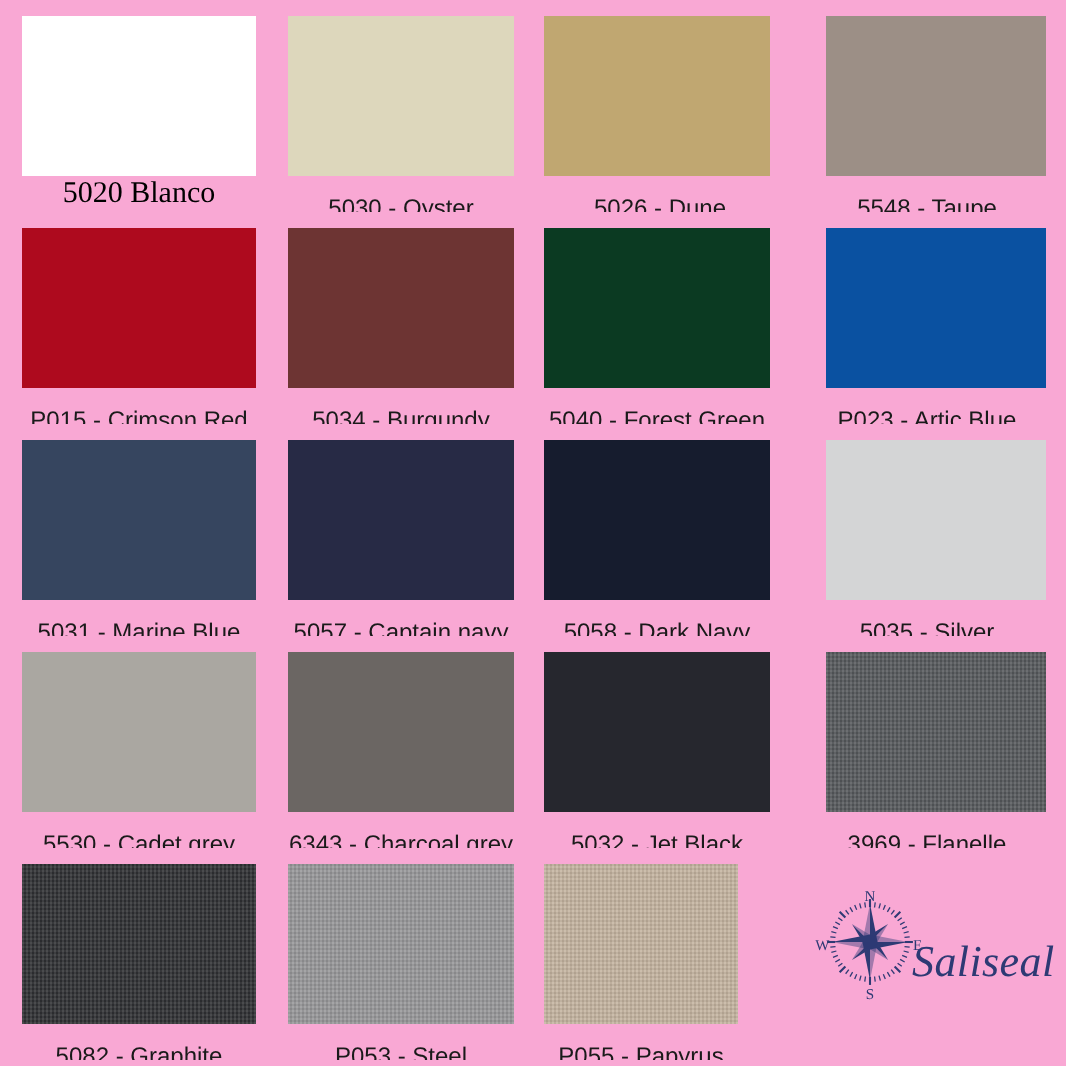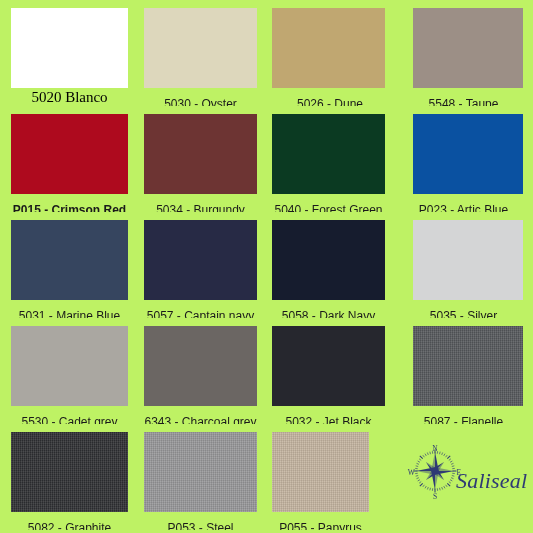--- a/index.html
+++ b/index.html
@@ -13,21 +13,21 @@
     height: 533px;
     overflow: hidden;
     font-family: "Liberation Sans", sans-serif;
     -webkit-font-smoothing: antialiased;
   }
 
   #chart {
     position: relative;
     width: 533px;
     height: 533px;
-    background: #bef264;
+    background: #f9a8d4;
   }
 
   
   .cell {
     position: absolute;
     box-sizing: border-box;
     overflow: hidden;
   }
 
   .swatch {
@@ -138,21 +138,21 @@
       <div class="caption">5030 - Oyster</div>
     </div>
     <div class="cell" style="left: 272px; top: 8px; width: 116px; height: 98px; padding-left: 32px;">
       <div class="swatch" style="background: rgb(192, 167, 113); left: 0px; width: 113px;"></div>
       <div class="caption">5026 - Dune</div>
     </div>
     <div class="cell" style="left: 400px; top: 8px; width: 127px; height: 98px;">
       <div class="swatch" style="background: rgb(156, 143, 134); left: 13px; width: 110px;"></div>
       <div class="caption">5548 - Taupe</div>
     </div>
-    <div class="cell" style="left: 11px; top: 114px; width: 117px; height: 98px; font-weight: bold;">
+    <div class="cell" style="left: 11px; top: 114px; width: 117px; height: 98px;">
       <div class="swatch" style="background: rgb(174, 10, 30); left: 0px; width: 117px;"></div>
       <div class="caption">P015 - Crimson Red</div>
     </div>
     <div class="cell" style="left: 144px; top: 114px; width: 113px; height: 98px;">
       <div class="swatch" style="background: rgb(109, 52, 51); left: 0px; width: 113px;"></div>
       <div class="caption">5034 - Burgundy</div>
     </div>
     <div class="cell" style="left: 272px; top: 114px; width: 113px; height: 98px;">
       <div class="swatch" style="background: rgb(11, 58, 34); left: 0px; width: 113px;"></div>
       <div class="caption">5040 - Forest Green</div>
@@ -184,21 +184,21 @@
     <div class="cell" style="left: 144px; top: 326px; width: 113px; height: 98px;">
       <div class="swatch" style="background: rgb(107, 102, 99); left: 0px; width: 113px;"></div>
       <div class="caption">6343 - Charcoal grey</div>
     </div>
     <div class="cell" style="left: 272px; top: 326px; width: 113px; height: 98px;">
       <div class="swatch" style="background: rgb(38, 39, 46); left: 0px; width: 113px;"></div>
       <div class="caption">5032 - Jet Black</div>
     </div>
     <div class="cell" style="left: 400px; top: 326px; width: 127px; height: 98px;">
       <div class="swatch woven" style="background: rgb(86, 89, 92); left: 13px; width: 110px;"></div>
-      <div class="caption">5087 - Flanelle</div>
+      <div class="caption">3969 - Flanelle</div>
     </div>
     <div class="cell" style="left: 11px; top: 432px; width: 117px; height: 98px;">
       <div class="swatch woven" style="background: rgb(47, 48, 51); left: 0px; width: 117px;"></div>
       <div class="caption">5082 - Graphite</div>
     </div>
     <div class="cell" style="left: 144px; top: 432px; width: 113px; height: 98px;">
       <div class="swatch woven" style="background: rgb(151, 151, 153); left: 0px; width: 113px;"></div>
       <div class="caption">P053 - Steel</div>
     </div>
     <div class="cell" style="left: 272px; top: 432px; width: 97px; height: 98px;">

